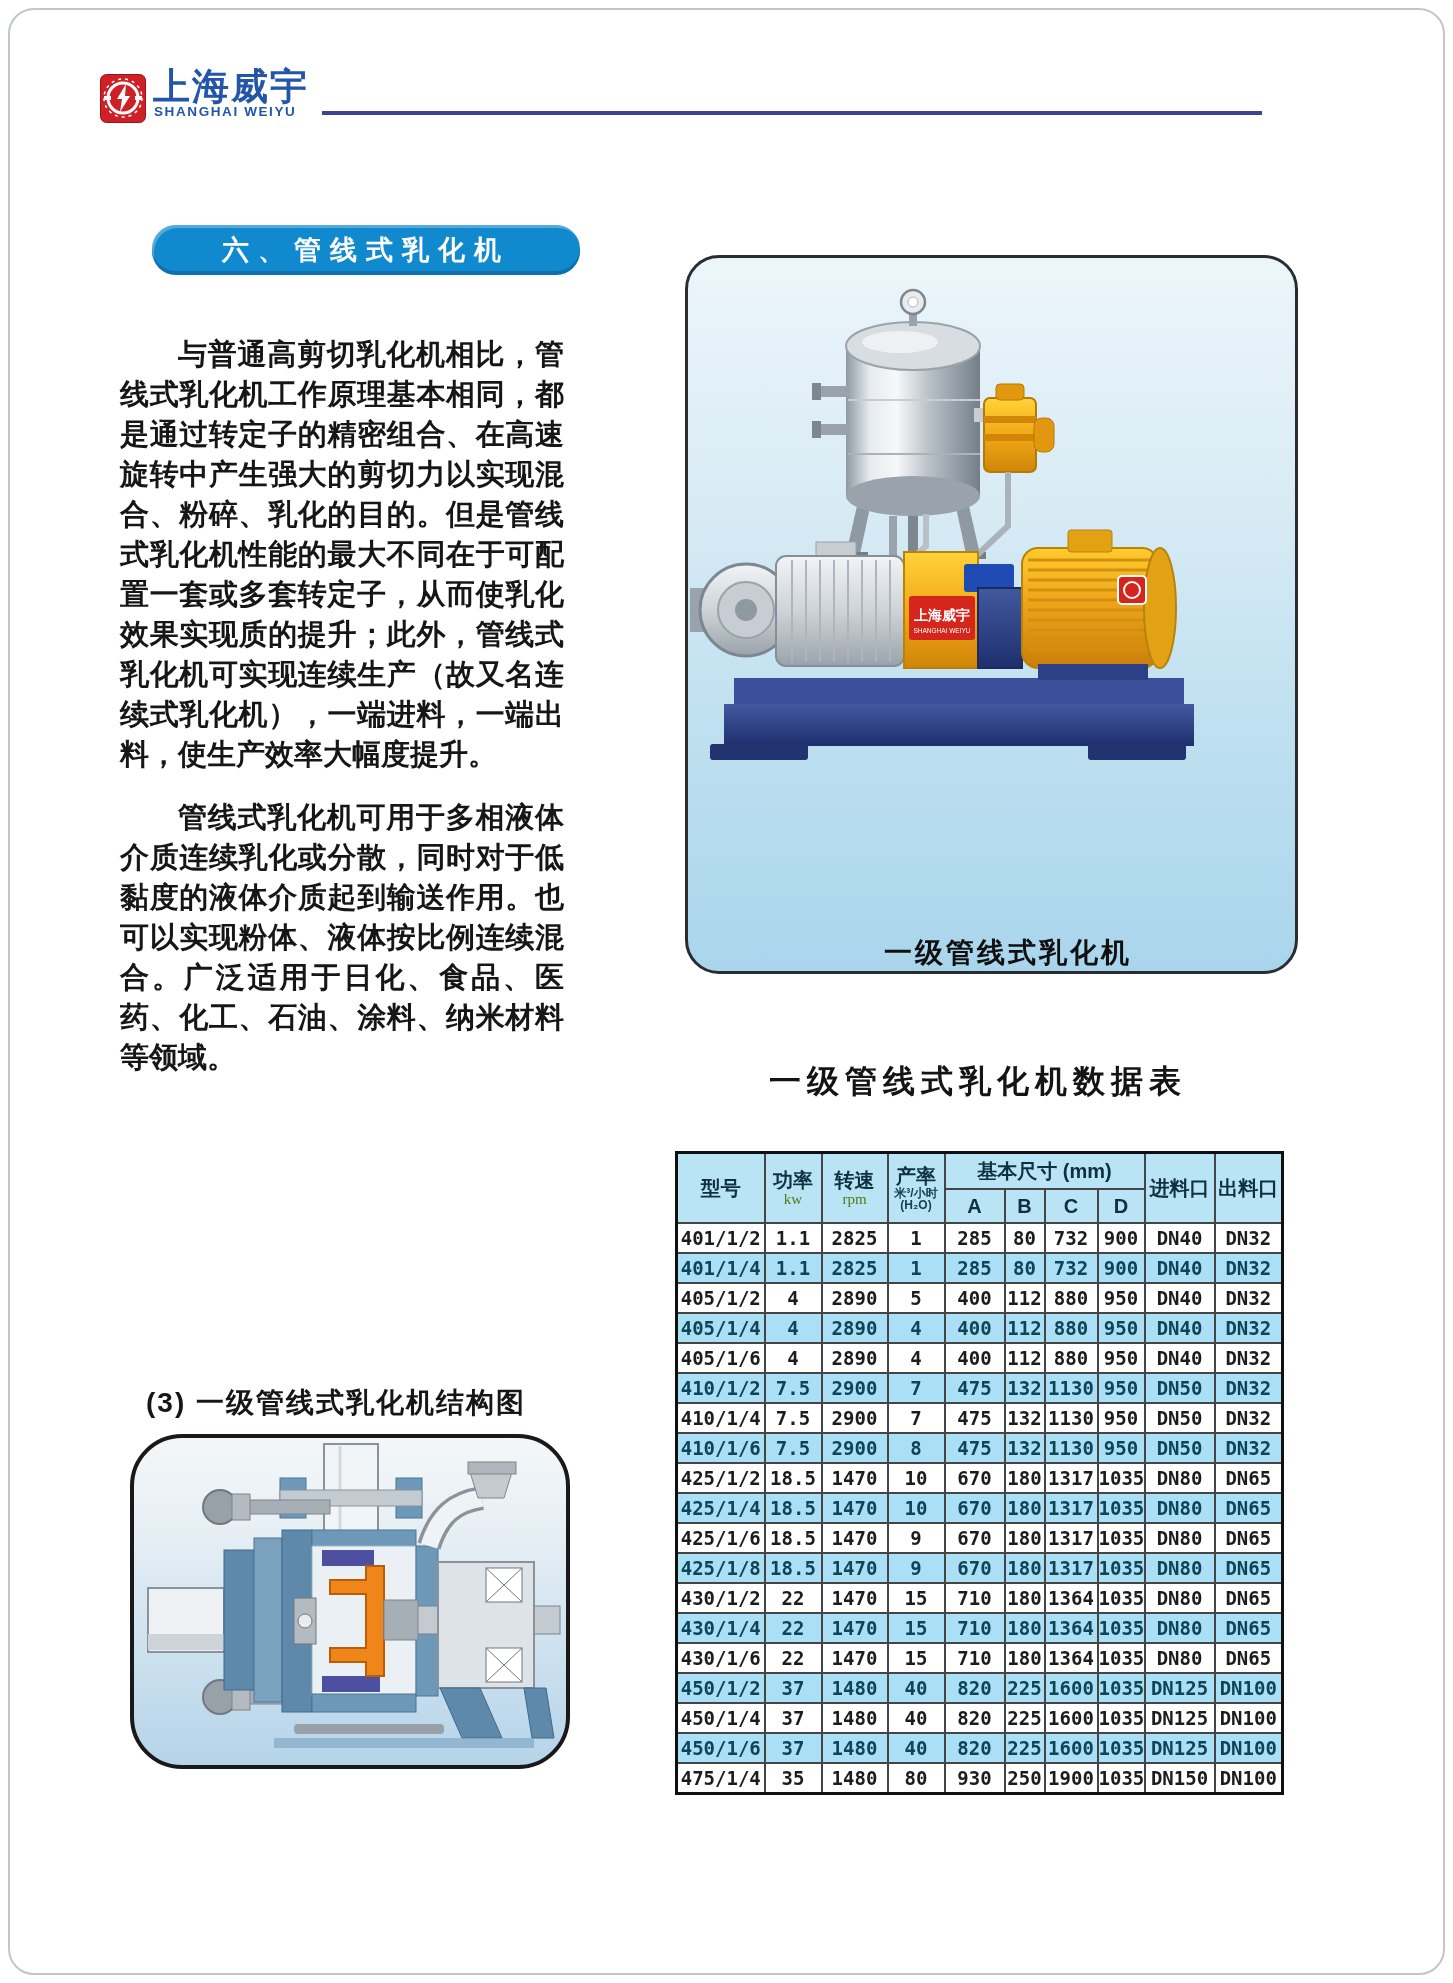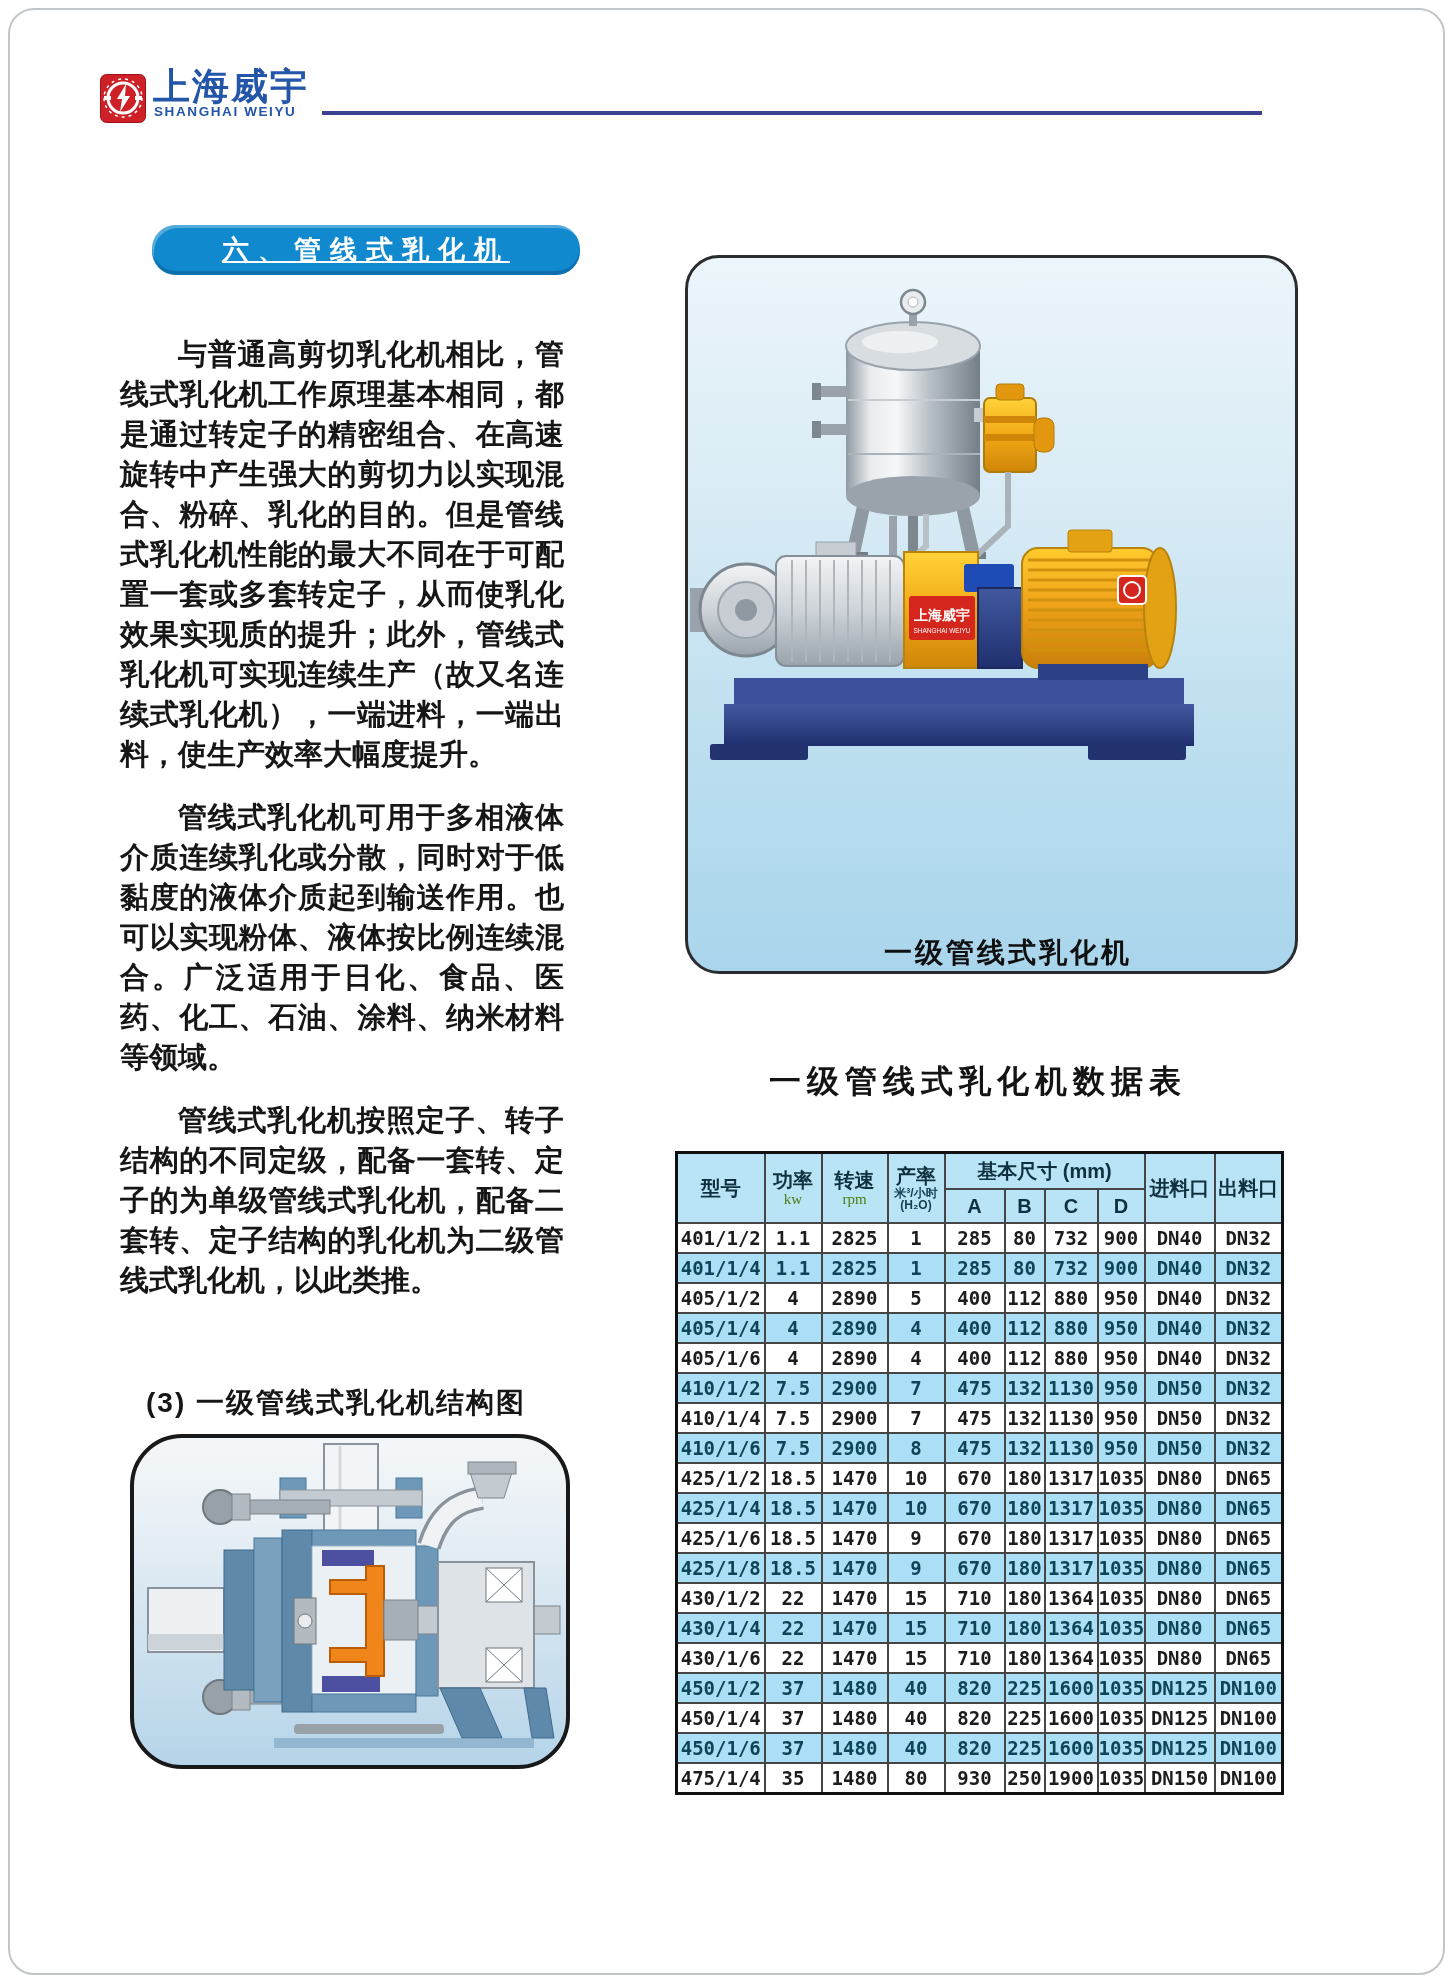--- a/index.html
+++ b/index.html
@@ -10,21 +10,21 @@
   
   .logo-icon{position:absolute;left:100px;top:74px;width:46px;height:49px;}
   .logo-cn{position:absolute;left:153px;top:62px;font-size:37px;font-weight:bold;color:#2355a8;letter-spacing:2px;}
   .logo-en{position:absolute;left:154px;top:104px;font-size:13.5px;font-weight:bold;color:#2355a8;letter-spacing:1.6px;}
   .head-rule{position:absolute;left:322px;top:111px;width:940px;height:4px;background:#3b4391;}
 
   
   .section-badge{position:absolute;left:152px;top:225px;width:428px;height:50px;background:#1189ce;
     border-radius:24px;color:#ffffff;font-size:27px;font-weight:bold;letter-spacing:9px;
     display:flex;align-items:center;justify-content:center;
-    box-shadow:inset 0 -4px 0 rgba(6,70,120,.35), inset 2px 3px 0 rgba(255,255,255,.28);text-decoration:underline;}
+    box-shadow:inset 0 -4px 0 rgba(6,70,120,.35), inset 2px 3px 0 rgba(255,255,255,.28);}
 
   
   .intro{position:absolute;left:120px;top:308px;width:444px;font-size:29px;line-height:40px;
          font-weight:bold;color:#161616;text-align:justify;margin-top:26px;}
   .intro p{margin:0 0 23px 0;text-indent:2em;}
 
   
   .fig-caption{position:absolute;left:146px;top:1384px;font-size:28px;font-weight:bold;color:#161616;letter-spacing:2px;}
   .diagram-box{position:absolute;left:130px;top:1434px;width:432px;height:327px;border:4px solid #191919;
     border-radius:52px;overflow:hidden;
@@ -72,21 +72,20 @@
 </svg>
 <div class="logo-cn">上海威宇</div>
 <div class="logo-en">SHANGHAI WEIYU</div>
 <div class="head-rule"></div>
 
 <div class="section-badge">六、管线式乳化机</div>
 
 <div class="intro">
   <p>与普通高剪切乳化机相比，管线式乳化机工作原理基本相同，都是通过转定子的精密组合、在高速旋转中产生强大的剪切力以实现混合、粉碎、乳化的目的。但是管线式乳化机性能的最大不同在于可配置一套或多套转定子，从而使乳化效果实现质的提升；此外，管线式乳化机可实现连续生产（故又名连续式乳化机），一端进料，一端出料，使生产效率大幅度提升。</p>
   <p>管线式乳化机可用于多相液体介质连续乳化或分散，同时对于低黏度的液体介质起到输送作用。也可以实现粉体、液体按比例连续混合。广泛适用于日化、食品、医药、化工、石油、涂料、纳米材料等领域。</p>
-  <p>管线式乳化机按照定子、转子结构的不同定级，配备一套转、定子的为单级管线式乳化机，配备二套转、定子结构的乳化机为二级管线式乳化机，以此类推。</p>
 </div>
 
 <div class="photo-box">
   <svg viewBox="0 0 607 713">
     <defs>
       <linearGradient id="tankG" x1="0" y1="0" x2="1" y2="0">
         <stop offset="0" stop-color="#8f99a1"></stop>
           <stop offset="0.18" stop-color="#e8ecef"></stop>
         <stop offset="0.38" stop-color="#f6f8f9"></stop>
           <stop offset="0.62" stop-color="#b9c1c7"></stop>

